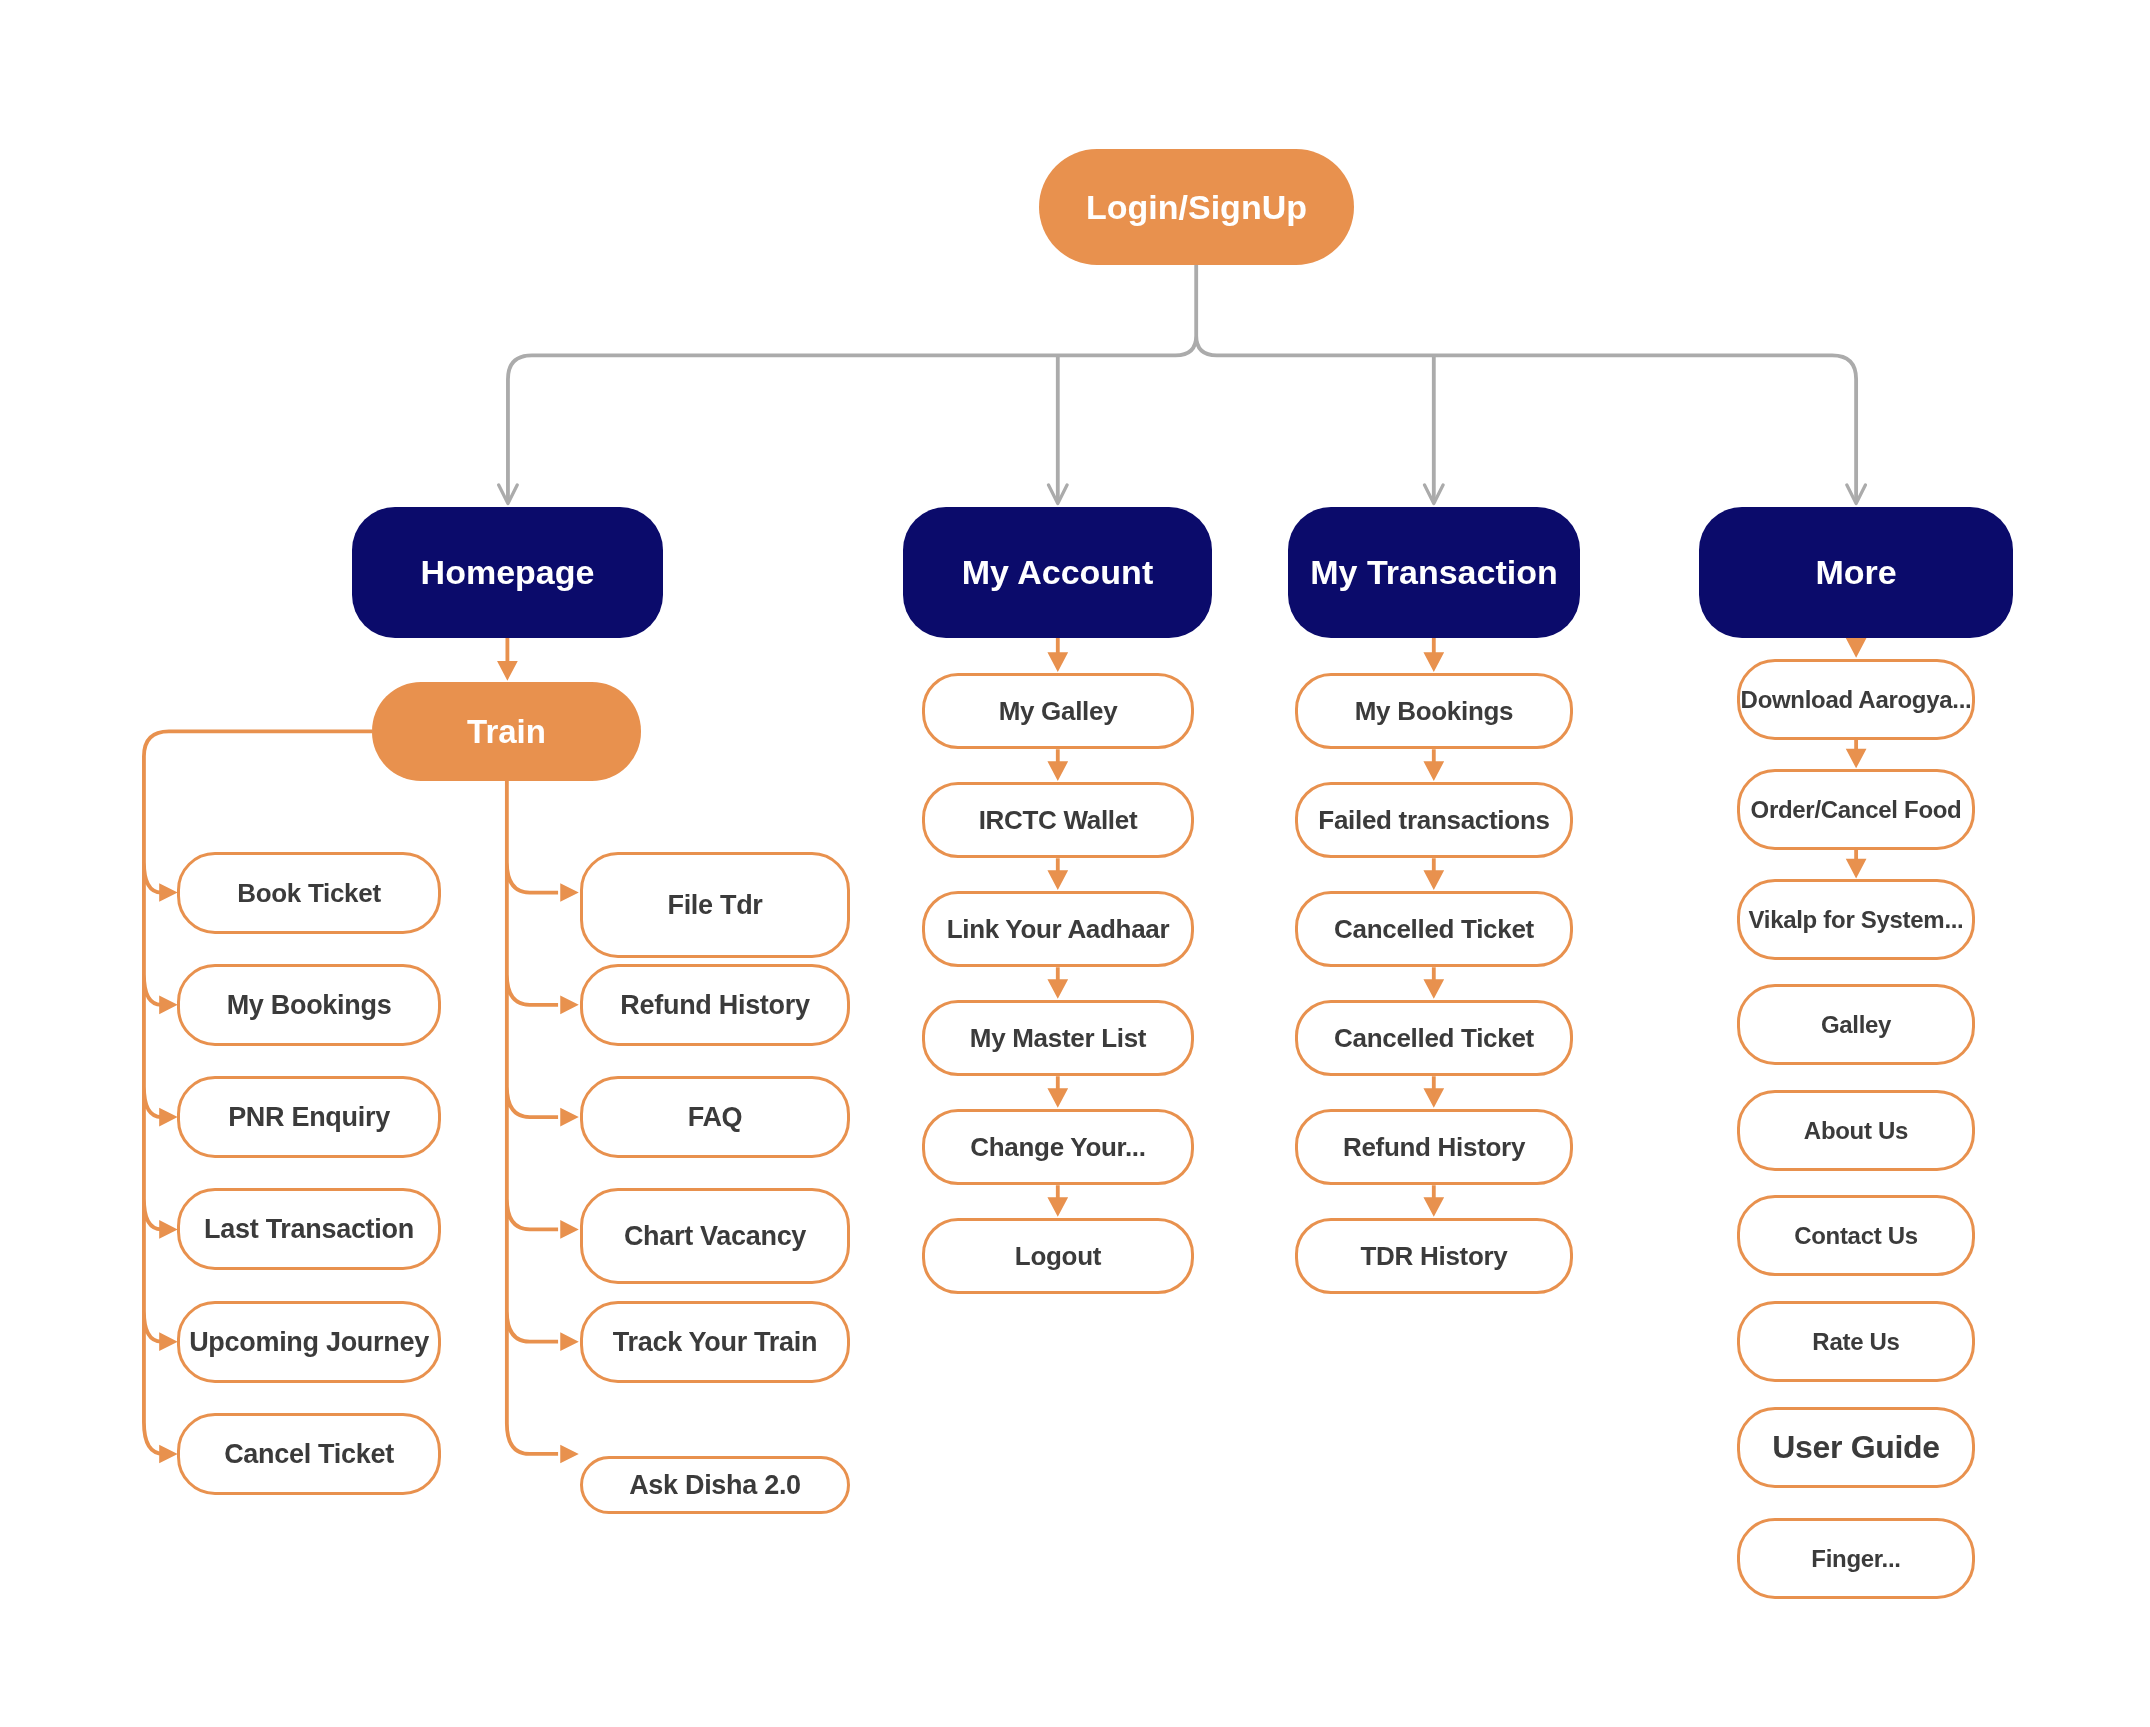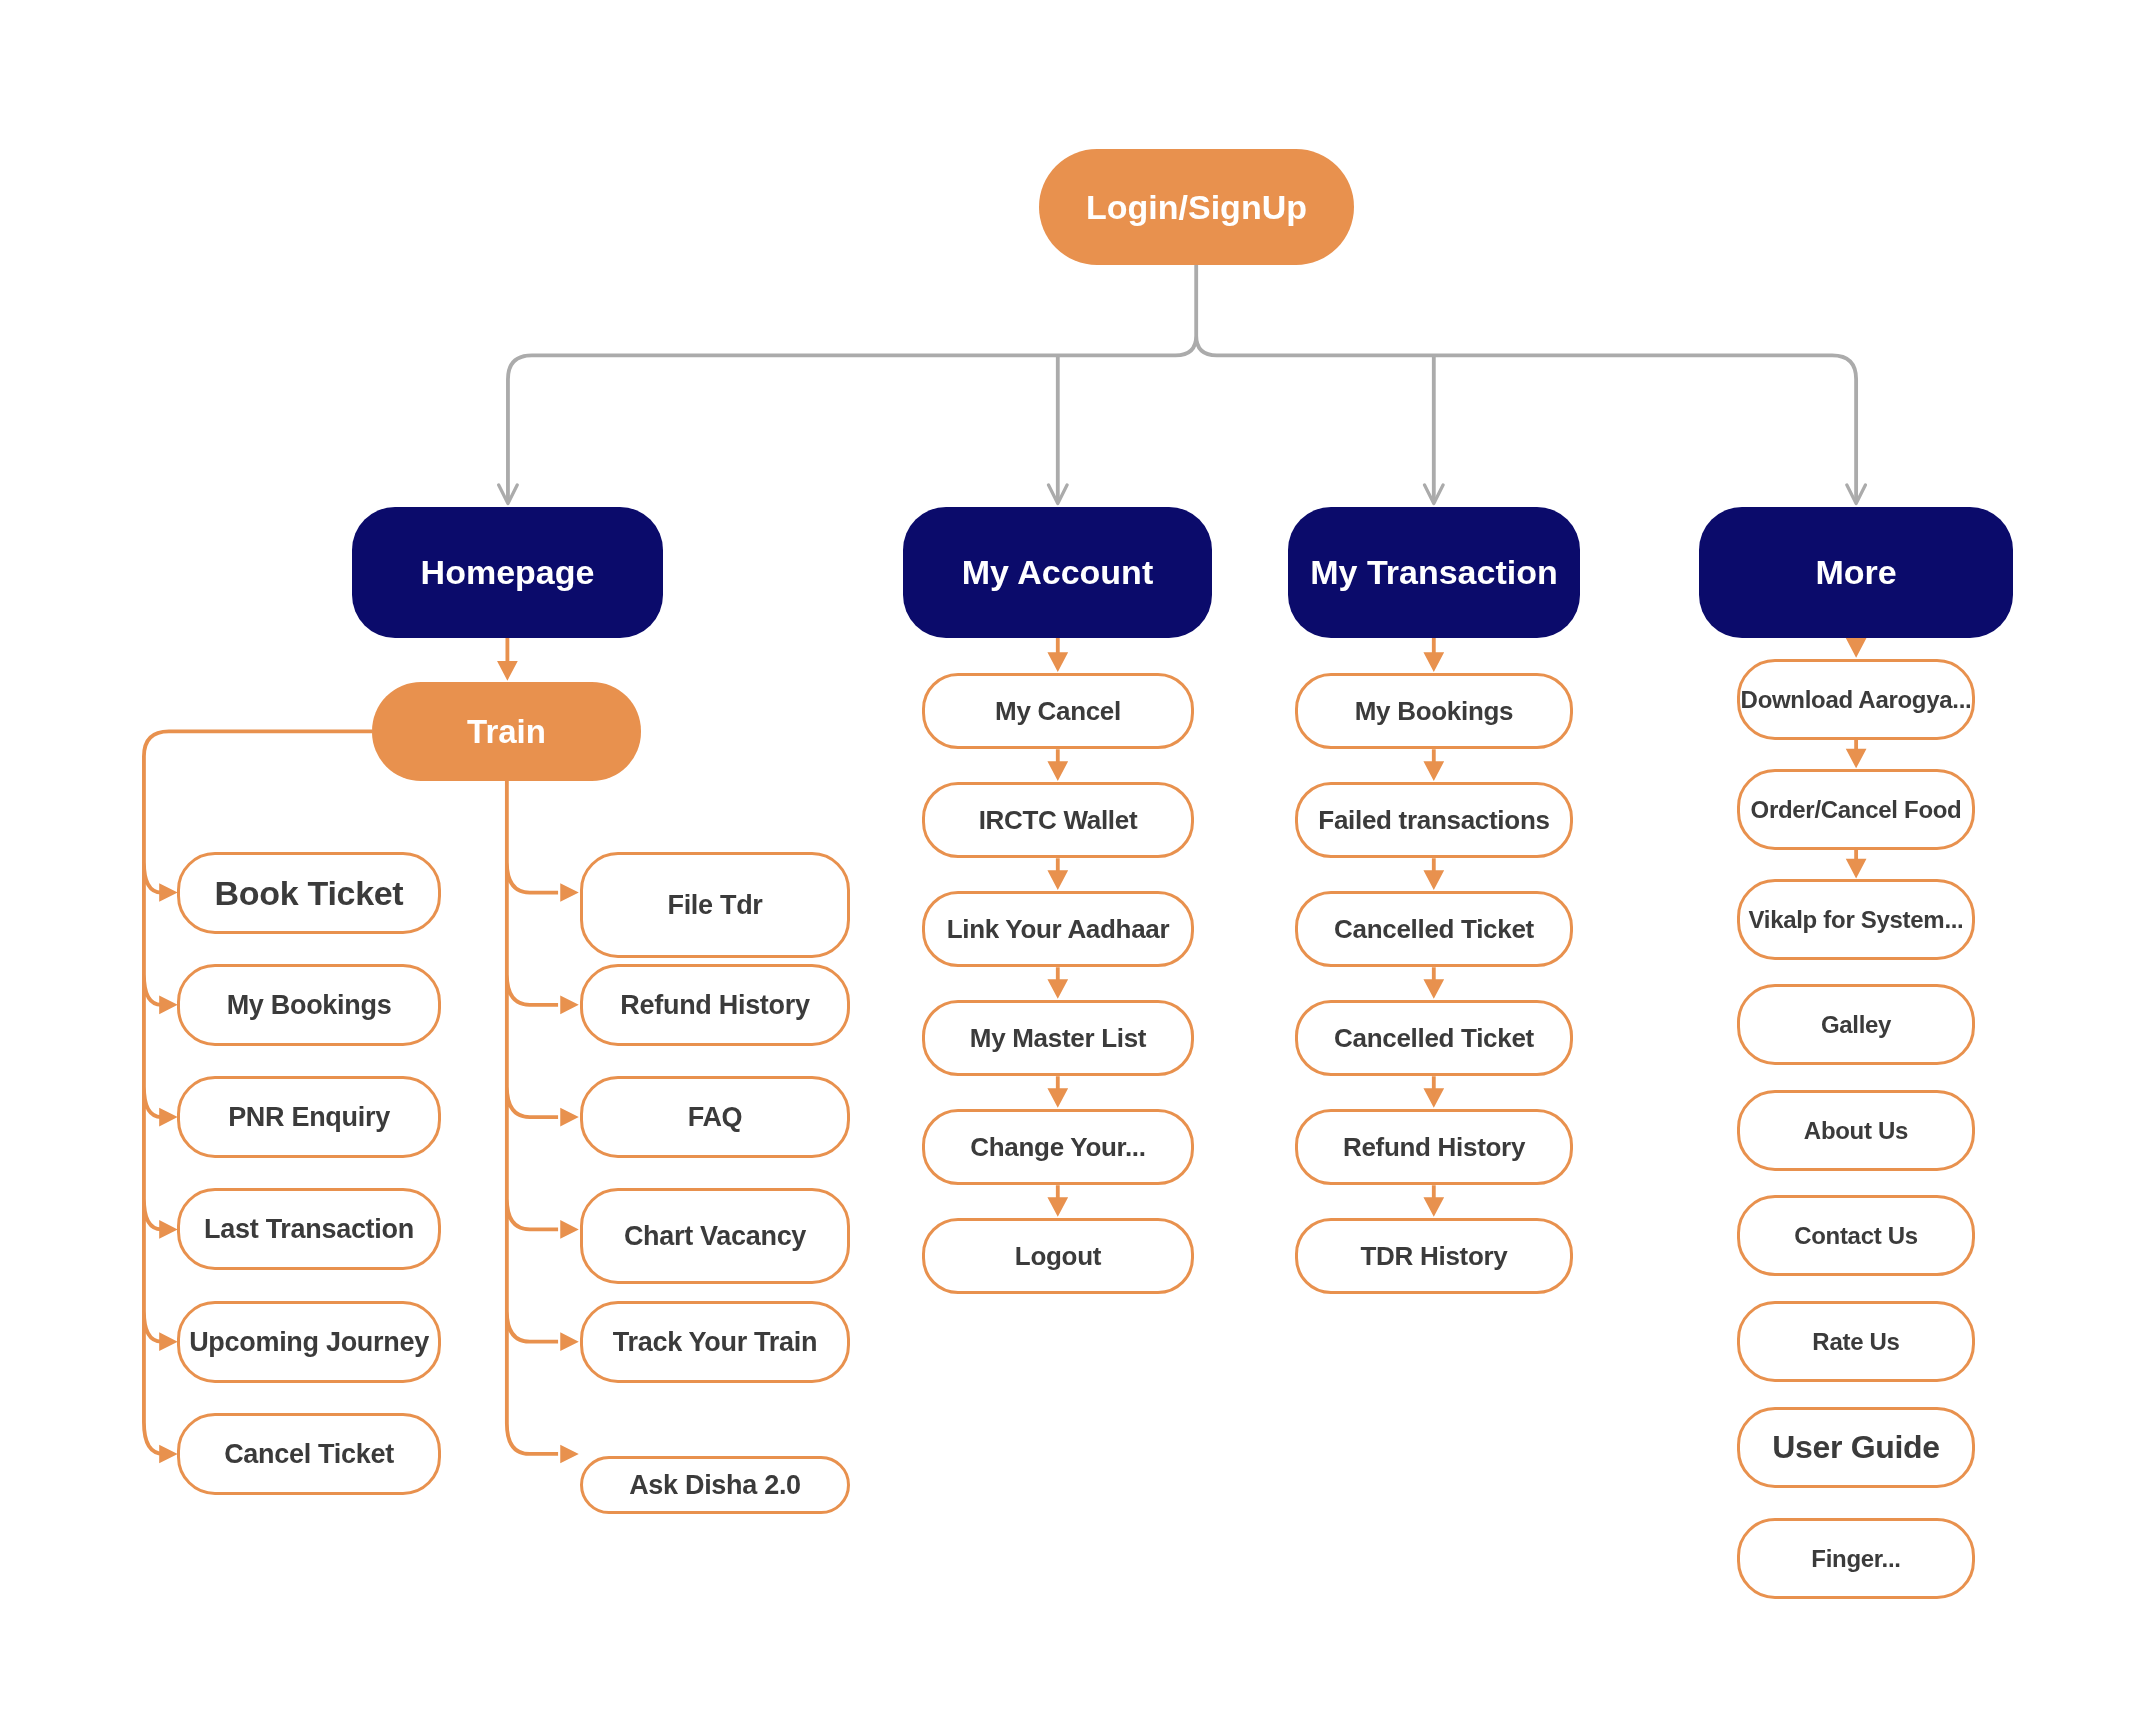--- a/index.html
+++ b/index.html
@@ -73,35 +73,35 @@
 
   <div class="node pill-orange" style="left:1039px;top:149px;width:315px;height:116px;border-radius:58px;font-size:34px;">Login/SignUp</div>
 
   <div class="node pill-navy" style="left:352px;top:507px;width:311px;height:131px;border-radius:43px;font-size:34px;">Homepage</div>
   <div class="node pill-navy" style="left:903px;top:507px;width:309px;height:131px;border-radius:43px;font-size:34px;">My Account</div>
   <div class="node pill-navy" style="left:1288px;top:507px;width:292px;height:131px;border-radius:43px;font-size:34px;">My Transaction</div>
   <div class="node pill-navy" style="left:1699px;top:507px;width:314px;height:131px;border-radius:43px;font-size:34px;">More</div>
 
   <div class="node pill-orange" style="left:372px;top:682px;width:269px;height:99px;border-radius:49px;font-size:33px;">Train</div>
 
-  <div class="node leaf" style="left:177px;top:852px;width:264px;height:82px;border-radius:38px;font-size:34px;">Book Ticket</div>
+  <div class="node leaf" style="left:177px;top:852px;width:264px;height:82px;border-radius:38px;font-size:26px;">Book Ticket</div>
   <div class="node leaf" style="left:177px;top:964px;width:264px;height:82px;border-radius:38px;font-size:27px;">My Bookings</div>
   <div class="node leaf" style="left:177px;top:1076px;width:264px;height:82px;border-radius:38px;font-size:27px;">PNR Enquiry</div>
   <div class="node leaf" style="left:177px;top:1188px;width:264px;height:82px;border-radius:38px;font-size:27px;">Last Transaction</div>
   <div class="node leaf" style="left:177px;top:1301px;width:264px;height:82px;border-radius:38px;font-size:27px;">Upcoming Journey</div>
   <div class="node leaf" style="left:177px;top:1413px;width:264px;height:82px;border-radius:38px;font-size:27px;">Cancel Ticket</div>
 
   <div class="node leaf" style="left:580px;top:852px;width:270px;height:106px;border-radius:38px;font-size:27px;">File Tdr</div>
   <div class="node leaf" style="left:580px;top:964px;width:270px;height:82px;border-radius:38px;font-size:27px;">Refund History</div>
   <div class="node leaf" style="left:580px;top:1076px;width:270px;height:82px;border-radius:38px;font-size:27px;">FAQ</div>
   <div class="node leaf" style="left:580px;top:1188px;width:270px;height:96px;border-radius:38px;font-size:27px;">Chart Vacancy</div>
   <div class="node leaf" style="left:580px;top:1301px;width:270px;height:82px;border-radius:38px;font-size:27px;">Track Your Train</div>
   <div class="node leaf" style="left:580px;top:1456px;width:270px;height:58px;border-radius:38px;font-size:27px;">Ask Disha 2.0</div>
 
-  <div class="node leaf" style="left:922px;top:673px;width:272px;height:76px;border-radius:36px;font-size:26px;">My Cancel</div>
+  <div class="node leaf" style="left:922px;top:673px;width:272px;height:76px;border-radius:36px;font-size:26px;">My Galley</div>
   <div class="node leaf" style="left:922px;top:782px;width:272px;height:76px;border-radius:36px;font-size:26px;">IRCTC Wallet</div>
   <div class="node leaf" style="left:922px;top:891px;width:272px;height:76px;border-radius:36px;font-size:26px;">Link Your Aadhaar</div>
   <div class="node leaf" style="left:922px;top:1000px;width:272px;height:76px;border-radius:36px;font-size:26px;">My Master List</div>
   <div class="node leaf" style="left:922px;top:1109px;width:272px;height:76px;border-radius:36px;font-size:26px;">Change Your...</div>
   <div class="node leaf" style="left:922px;top:1218px;width:272px;height:76px;border-radius:36px;font-size:26px;">Logout</div>
 
   <div class="node leaf" style="left:1295px;top:673px;width:278px;height:76px;border-radius:36px;font-size:26px;">My Bookings</div>
   <div class="node leaf" style="left:1295px;top:782px;width:278px;height:76px;border-radius:36px;font-size:26px;">Failed transactions</div>
   <div class="node leaf" style="left:1295px;top:891px;width:278px;height:76px;border-radius:36px;font-size:26px;">Cancelled Ticket</div>
   <div class="node leaf" style="left:1295px;top:1000px;width:278px;height:76px;border-radius:36px;font-size:26px;">Cancelled Ticket</div>

